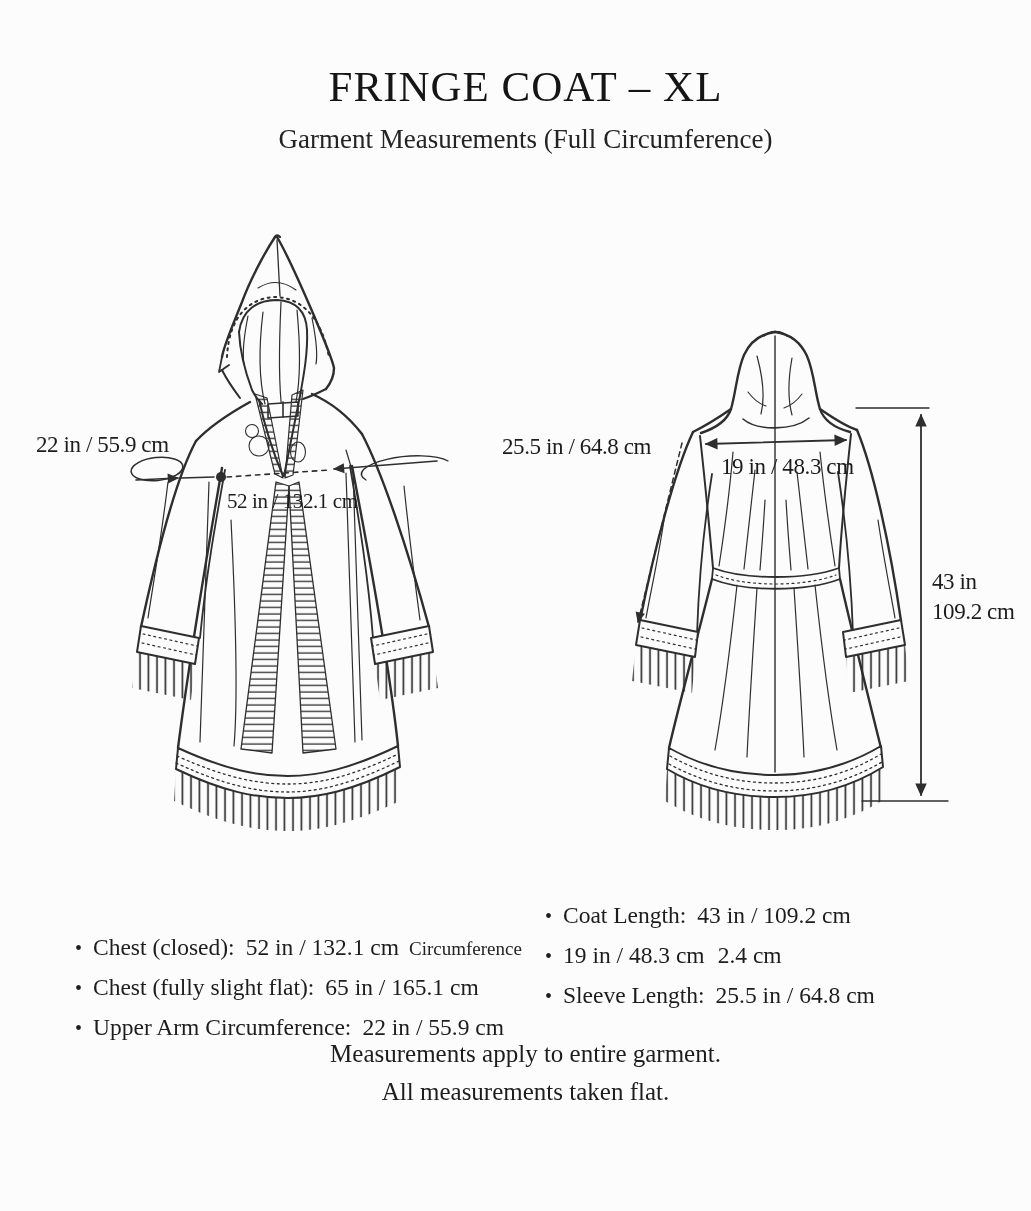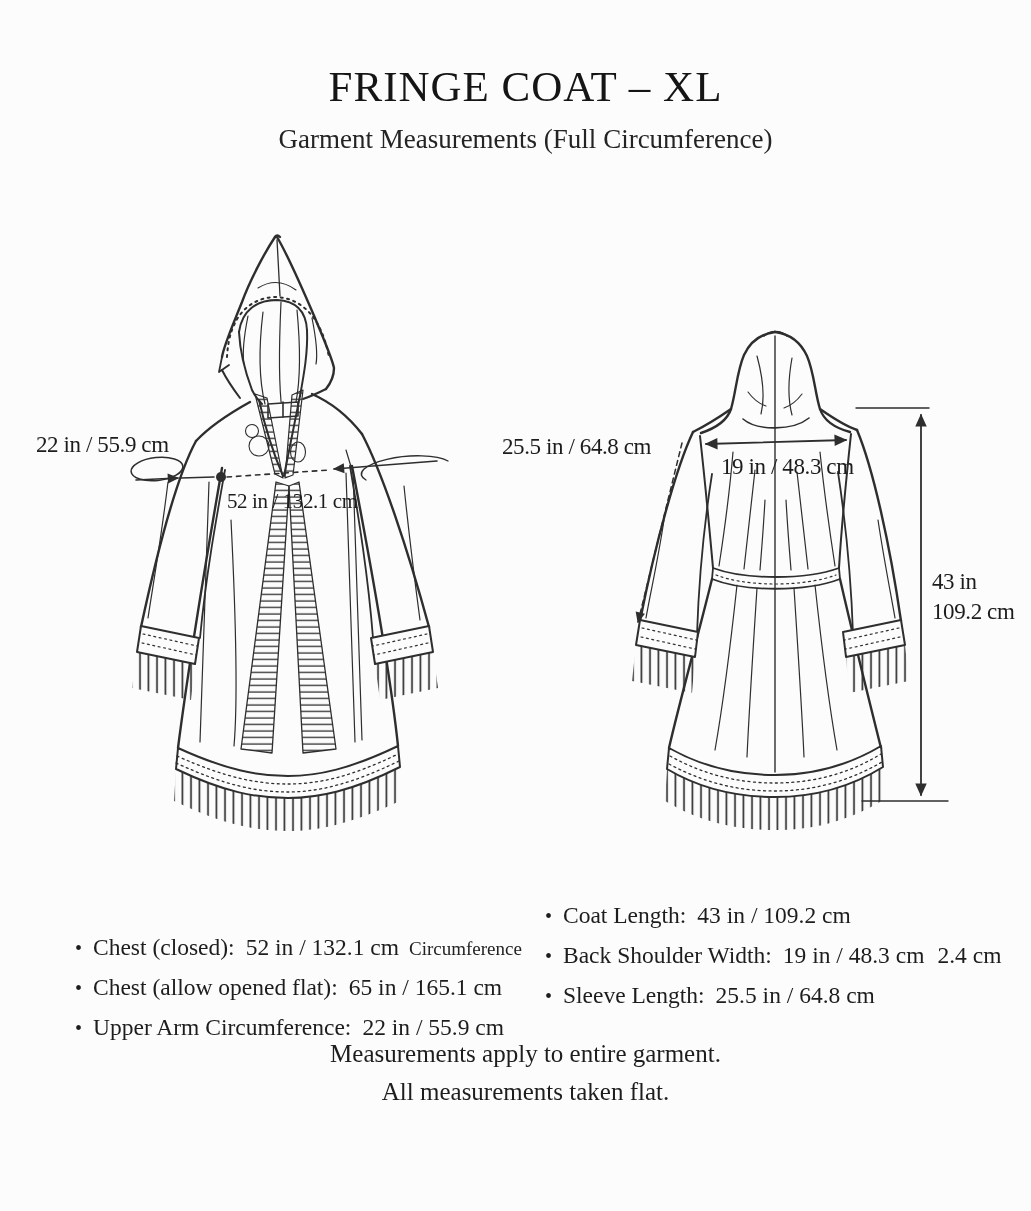--- a/index.html
+++ b/index.html
@@ -236,42 +236,41 @@
   <div class="mcol" style="left:75px;top:900px;">
     <div class="mrow">
       <span class="blt">•</span>
       <span class="mlabel">Chest (closed):</span>
       <span class="mvalue">52 in / 132.1 cm</span>
       <span class="mnote">Circumference</span>
 
     </div>
     <div class="mrow">
       <span class="blt">•</span>
-      <span class="mlabel">Chest (allow opened flat):</span>
+      <span class="mlabel">Chest (fully slight flat):</span>
       <span class="mvalue">65 in / 165.1 cm</span>
 
     </div>
     <div class="mrow">
       <span class="blt">•</span>
       <span class="mlabel">Upper Arm Circumference:</span>
       <span class="mvalue">22 in / 55.9 cm</span>
 
     </div>
   </div>
 
   <div class="mcol" style="left:545px;top:902px;">
     <div class="mrow">
       <span class="blt">•</span>
       <span class="mlabel">Coat Length:</span>
       <span class="mvalue">43 in / 109.2 cm</span>
 
     </div>
     <div class="mrow">
       <span class="blt">•</span>
-      <span class="mlabel">Back Shoulder Width:</span>
       <span class="mvalue">19 in / 48.3 cm</span>
 
       <span class="mextra">2.4 cm</span>
     </div>
     <div class="mrow">
       <span class="blt">•</span>
       <span class="mlabel">Sleeve Length:</span>
       <span class="mvalue">25.5 in / 64.8 cm</span>
 
     </div>

